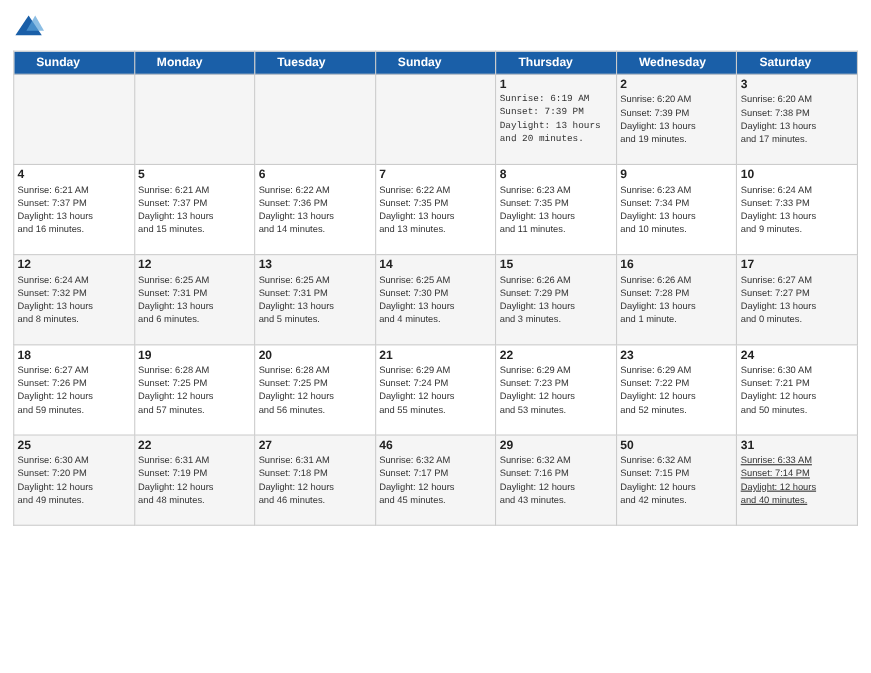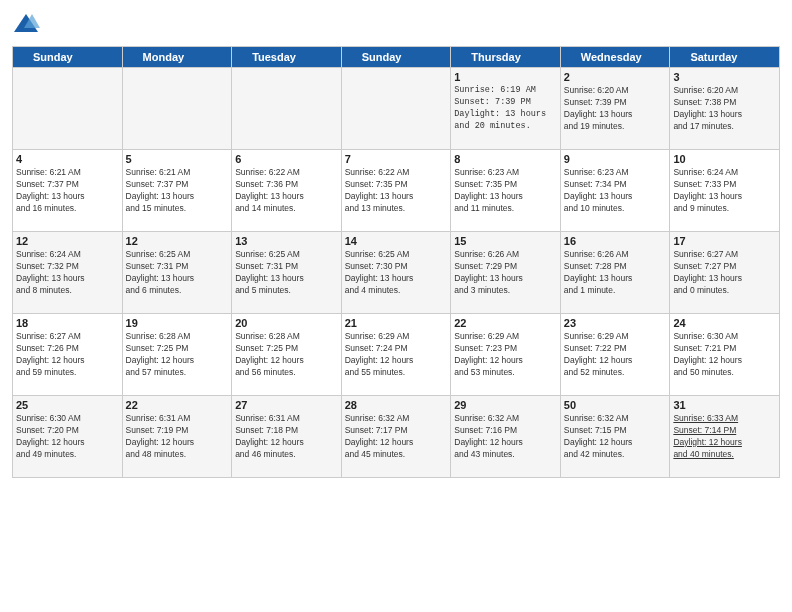--- a/index.html
+++ b/index.html
@@ -326,21 +326,21 @@
 and 48 minutes.</div>
           </td>
           <td>
             <div class="day-number">27</div>
             <div class="day-info" style="white-space: pre-line;">Sunrise: 6:31 AM
 Sunset: 7:18 PM
 Daylight: 12 hours
 and 46 minutes.</div>
           </td>
           <td>
-            <div class="day-number">28</div>
+            <div class="day-number">46</div>
             <div class="day-info" style="white-space: pre-line;">Sunrise: 6:32 AM
 Sunset: 7:17 PM
 Daylight: 12 hours
 and 45 minutes.</div>
           </td>
           <td>
             <div class="day-number">29</div>
             <div class="day-info" style="white-space: pre-line;">Sunrise: 6:32 AM
 Sunset: 7:16 PM
 Daylight: 12 hours

